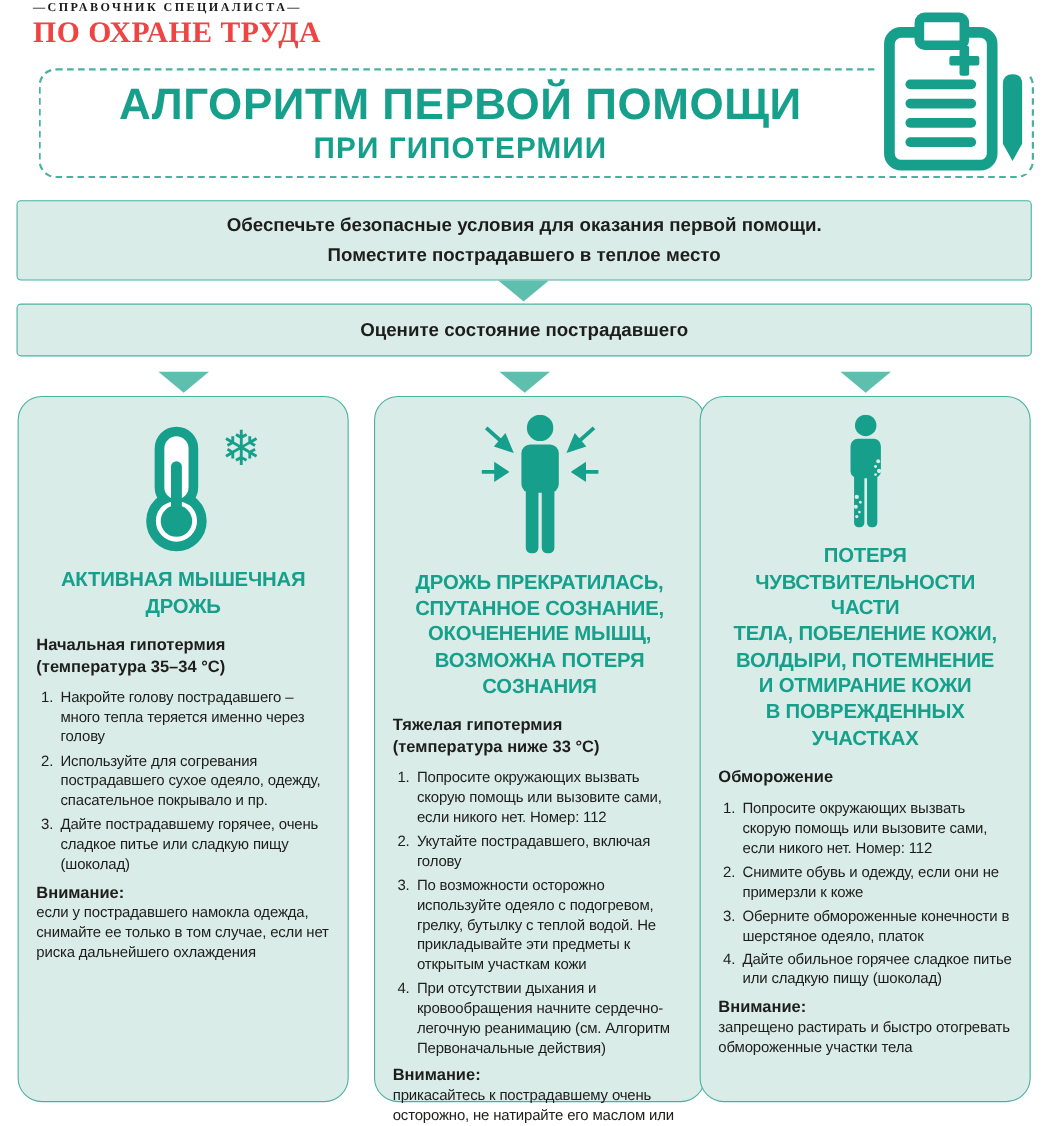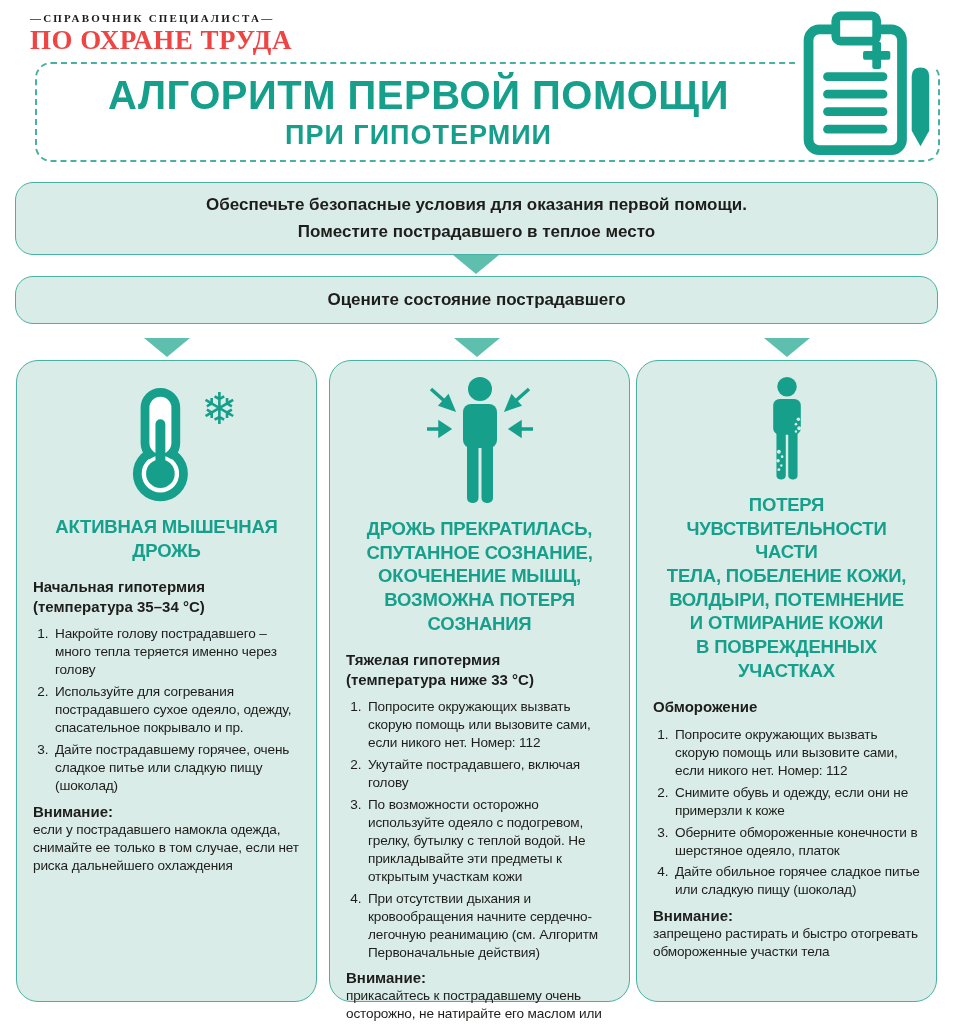--- a/index.html
+++ b/index.html
@@ -8,52 +8,52 @@
     --border:#49b1a1;
     --mint:#daece8;
     --arrow:#5fbfae;
     --ink:#1d1d1b;
   }
   *{margin:0;padding:0;box-sizing:border-box;}
   body{background:#fff;font-family:"Liberation Sans",sans-serif;color:var(--ink);}
   .poster{position:relative;width:953px;height:1024px;background:#fff;overflow:hidden;}
 
   
-  .logo{position:absolute;left:30px;top:12px;}
+  .logo{position:absolute;left:30px;top:1px;}
   .logo-line1{font-family:"Liberation Serif",serif;font-weight:bold;font-size:11px;letter-spacing:2.2px;color:#1c1c1c;}
   .logo-line2{font-family:"Liberation Serif",serif;font-weight:bold;font-size:27px;letter-spacing:0.5px;color:#ef4444;margin-top:1px;}
 
   
   .header-box{position:absolute;left:35px;top:62px;width:905px;height:100px;
     border:2px dashed var(--border);border-radius:16px;}
   .title-wrap{position:absolute;left:0;top:62px;width:867px;height:100px;display:flex;flex-direction:column;align-items:center;justify-content:center;padding-right:90px;padding-left:60px;}
   .page-title{color:var(--teal);font-weight:bold;font-size:40px;letter-spacing:0.5px;line-height:1.05;white-space:nowrap;}
   .page-subtitle{color:var(--teal);font-weight:bold;font-size:27px;letter-spacing:1px;margin-top:4px;white-space:nowrap;}
 
   .clipboard{position:absolute;left:795px;top:8px;width:140px;height:150px;background:#fff;display:flex;align-items:center;justify-content:center;}
 
   
   .banner{position:absolute;left:15px;width:923px;background:var(--mint);
-    border:1.5px solid var(--border);border-radius:18px;display:flex;flex-direction:column;
+    border:1.5px solid var(--border);border-radius:4px;display:flex;flex-direction:column;
     align-items:center;justify-content:center;text-align:center;}
   .banner-1{top:182px;height:73px;}
   .banner-2{top:276px;height:48px;}
   .banner-text{font-weight:bold;font-size:17px;line-height:1.55;white-space:pre-line;color:var(--ink);}
 
   .tri{position:absolute;width:0;height:0;border-left:23px solid transparent;border-right:23px solid transparent;border-top:19px solid var(--arrow);}
   .tri-mid{left:453px;top:255px;}
   .tri-a{left:144px;top:338px;}
   .tri-b{left:454px;top:338px;}
   .tri-c{left:764px;top:338px;}
 
   
   .col{position:absolute;top:360px;width:301px;height:642px;background:var(--mint);
     border:1.5px solid var(--border);border-radius:22px;padding:16px 16px 10px 16px;}
   .col-1{left:16px;}
-  .col-2{left:329px;}
+  .col-2{left:340px;}
   .col-3{left:636px;}
 
   .icon-area{position:relative;display:flex;align-items:flex-start;justify-content:center;}
   .col-1 .icon-area{height:118px;margin-top:8px;}
   .col-2 .icon-area{height:128px;margin-top:0px;}
   .col-3 .icon-area{height:104px;margin-top:0px;}
   .snow{position:absolute;left:168px;top:2px;color:var(--teal);font-size:44px;line-height:1;font-family:"DejaVu Sans",sans-serif;}
 
   .col-heading{margin-top:12px;text-align:center;color:var(--teal);font-weight:bold;
     font-size:18.5px;line-height:1.28;letter-spacing:-0.2px;white-space:pre-line;

